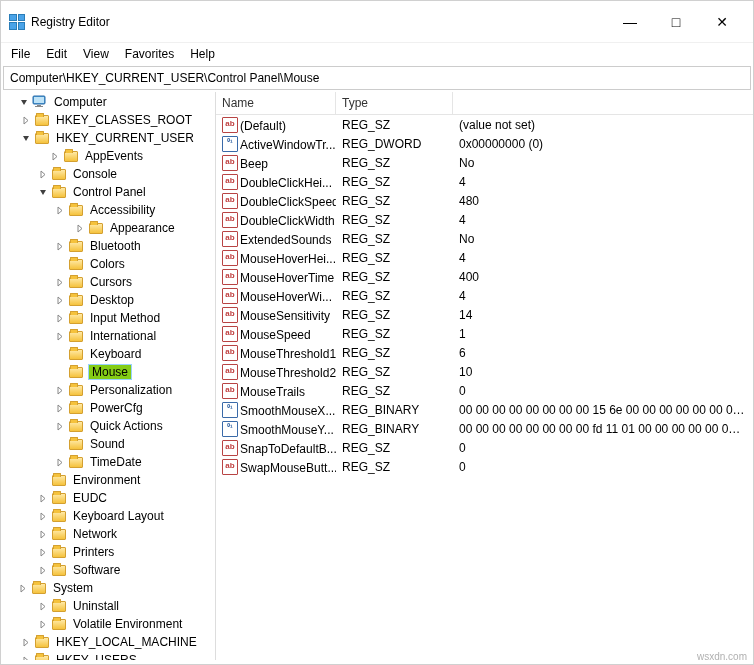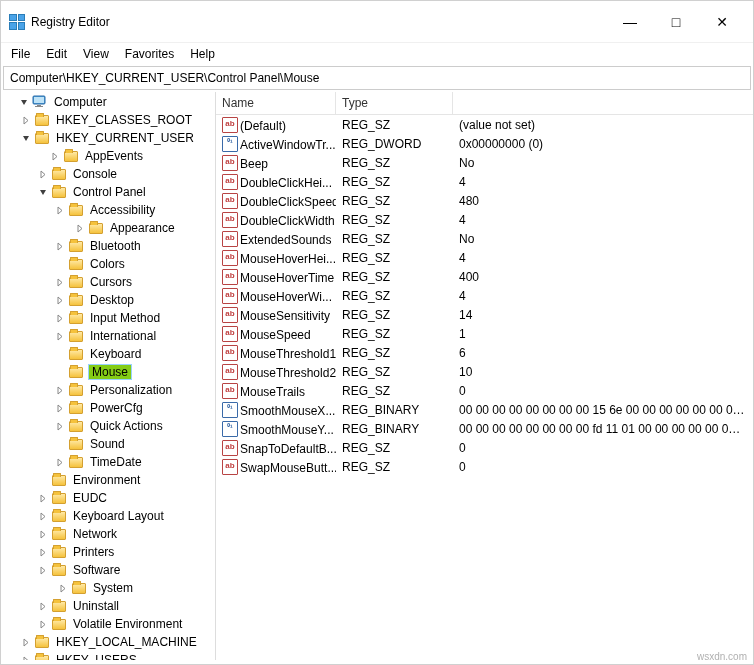--- a/index.html
+++ b/index.html
@@ -346,21 +346,21 @@
         <span class="exp">
           <svg width="9" height="9" viewBox="0 0 9 9">
             <path d="M2 1 L6 4.5 L2 8 Z" fill="none" stroke="#888" stroke-width="1"></path>
           </svg>
         </span>
         <span class="icon">
           <span class="folder-icon"></span>
         </span>
         <span class="label">Software</span>
       </div>
-      <div class="tree-row" style="padding-left: 56px;">
+      <div class="tree-row" style="padding-left: 16px;">
         <span class="exp">
           <svg width="9" height="9" viewBox="0 0 9 9">
             <path d="M2 1 L6 4.5 L2 8 Z" fill="none" stroke="#888" stroke-width="1"></path>
           </svg>
         </span>
         <span class="icon">
           <span class="folder-icon"></span>
         </span>
         <span class="label">System</span>
       </div>

